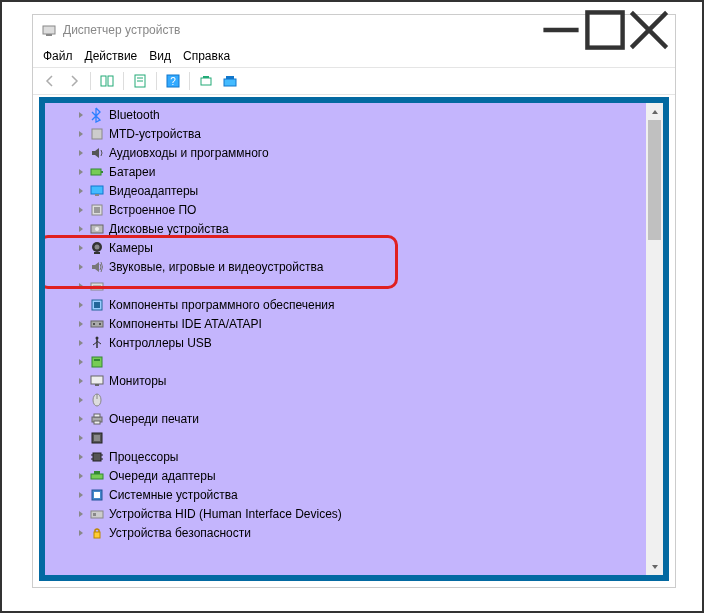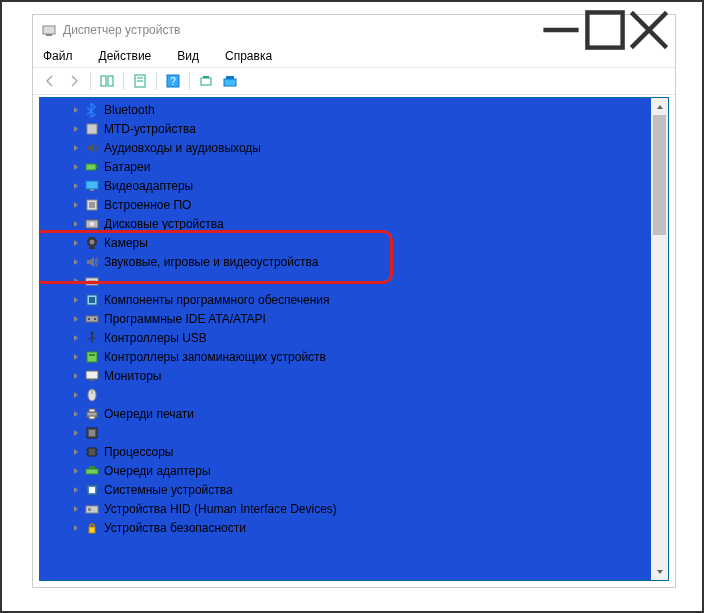--- a/index.html
+++ b/index.html
@@ -29,21 +29,21 @@
     align-items: center;
     padding: 0 4px 0 8px;
     color: #888;
     font-size: 12px;
   }
   .titlebar .icon { width: 16px; height: 16px; margin-right: 6px; display:inline-flex; align-items:center; justify-content:center; }
   .titlebar .title { flex: 1; }
   .titlebar .ctrl { width: 44px; height: 28px; display:flex; align-items:center; justify-content:center; color:#666; }
   .menubar {
     display: flex;
-    gap: 26px;
+    gap: 12px;
     padding: 4px 10px;
     font-size: 12px;
     color: #000;
   }
   .menubar span { cursor: default; }
   .toolbar {
     display: flex;
     align-items: center;
     gap: 2px;
     padding: 2px 6px;
@@ -54,25 +54,25 @@
   .tbtn {
     width: 22px; height: 22px;
     display:flex; align-items:center; justify-content:center;
     border: 1px solid transparent;
   }
   .tbtn svg { width:16px; height:16px; }
   .tsep { width:1px; height:18px; background:#ddd; margin: 0 3px; }
   .disabled { opacity: 0.4; }
   .content {
     flex: 1;
-    border: 1px solid #0369a1;
+    border: 6px solid #0369a1;
     margin: 2px 6px 6px 6px;
     position: relative;
     overflow: hidden;
-    background: #1d4ed8;
+    background: #c4b5fd;
   }
   .tree {
     position: absolute;
     left: 0; top: 0; right: 17px; bottom: 0;
     padding: 2px 0;
     overflow: hidden;
   }
   .row {
     display: flex;
     align-items: center;
@@ -234,21 +234,21 @@
             <svg viewBox="0 0 8 8">
               <path d="M2 1 L6 4 L2 7 Z" fill="#888"></path>
             </svg>
           </span>
           <span class="devicon">
             <svg viewBox="0 0 16 16">
               <path d="M3 6 H6 L10 3 V13 L6 10 H3 Z" fill="#555"></path>
               <path d="M12 5 Q14 8 12 11" stroke="#555" fill="none"></path>
             </svg>
           </span>
-          <span>Аудиовходы и аудиовыходы</span>
+          <span>Аудиовходы и программного</span>
         </div>
         <div class="row">
           <span class="expander">
             <svg viewBox="0 0 8 8">
               <path d="M2 1 L6 4 L2 7 Z" fill="#888"></path>
             </svg>
           </span>
           <span class="devicon">
             <svg viewBox="0 0 16 16">
               <rect x="2" y="5" width="10" height="6" fill="#7c5" stroke="#383"></rect>
@@ -362,21 +362,21 @@
               <path d="M2 1 L6 4 L2 7 Z" fill="#888"></path>
             </svg>
           </span>
           <span class="devicon">
             <svg viewBox="0 0 16 16">
               <rect x="2" y="5" width="12" height="6" fill="#aaa" stroke="#666"></rect>
               <circle cx="5" cy="8" r="1" fill="#333"></circle>
               <circle cx="11" cy="8" r="1" fill="#333"></circle>
             </svg>
           </span>
-          <span>Программные IDE ATA/ATAPI</span>
+          <span>Компоненты IDE ATA/ATAPI</span>
         </div>
         <div class="row">
           <span class="expander">
             <svg viewBox="0 0 8 8">
               <path d="M2 1 L6 4 L2 7 Z" fill="#888"></path>
             </svg>
           </span>
           <span class="devicon">
             <svg viewBox="0 0 16 16">
               <circle cx="8" cy="3" r="1.5" fill="#333"></circle>
@@ -392,21 +392,20 @@
             <svg viewBox="0 0 8 8">
               <path d="M2 1 L6 4 L2 7 Z" fill="#888"></path>
             </svg>
           </span>
           <span class="devicon">
             <svg viewBox="0 0 16 16">
               <rect x="3" y="3" width="10" height="10" fill="#7c5" stroke="#383"></rect>
               <rect x="5" y="5" width="6" height="2" fill="#383"></rect>
             </svg>
           </span>
-          <span>Контроллеры запоминающих устройств</span>
         </div>
         <div class="row">
           <span class="expander">
             <svg viewBox="0 0 8 8">
               <path d="M2 1 L6 4 L2 7 Z" fill="#888"></path>
             </svg>
           </span>
           <span class="devicon">
             <svg viewBox="0 0 16 16">
               <rect x="2" y="3" width="12" height="8" fill="#eee" stroke="#666"></rect>

